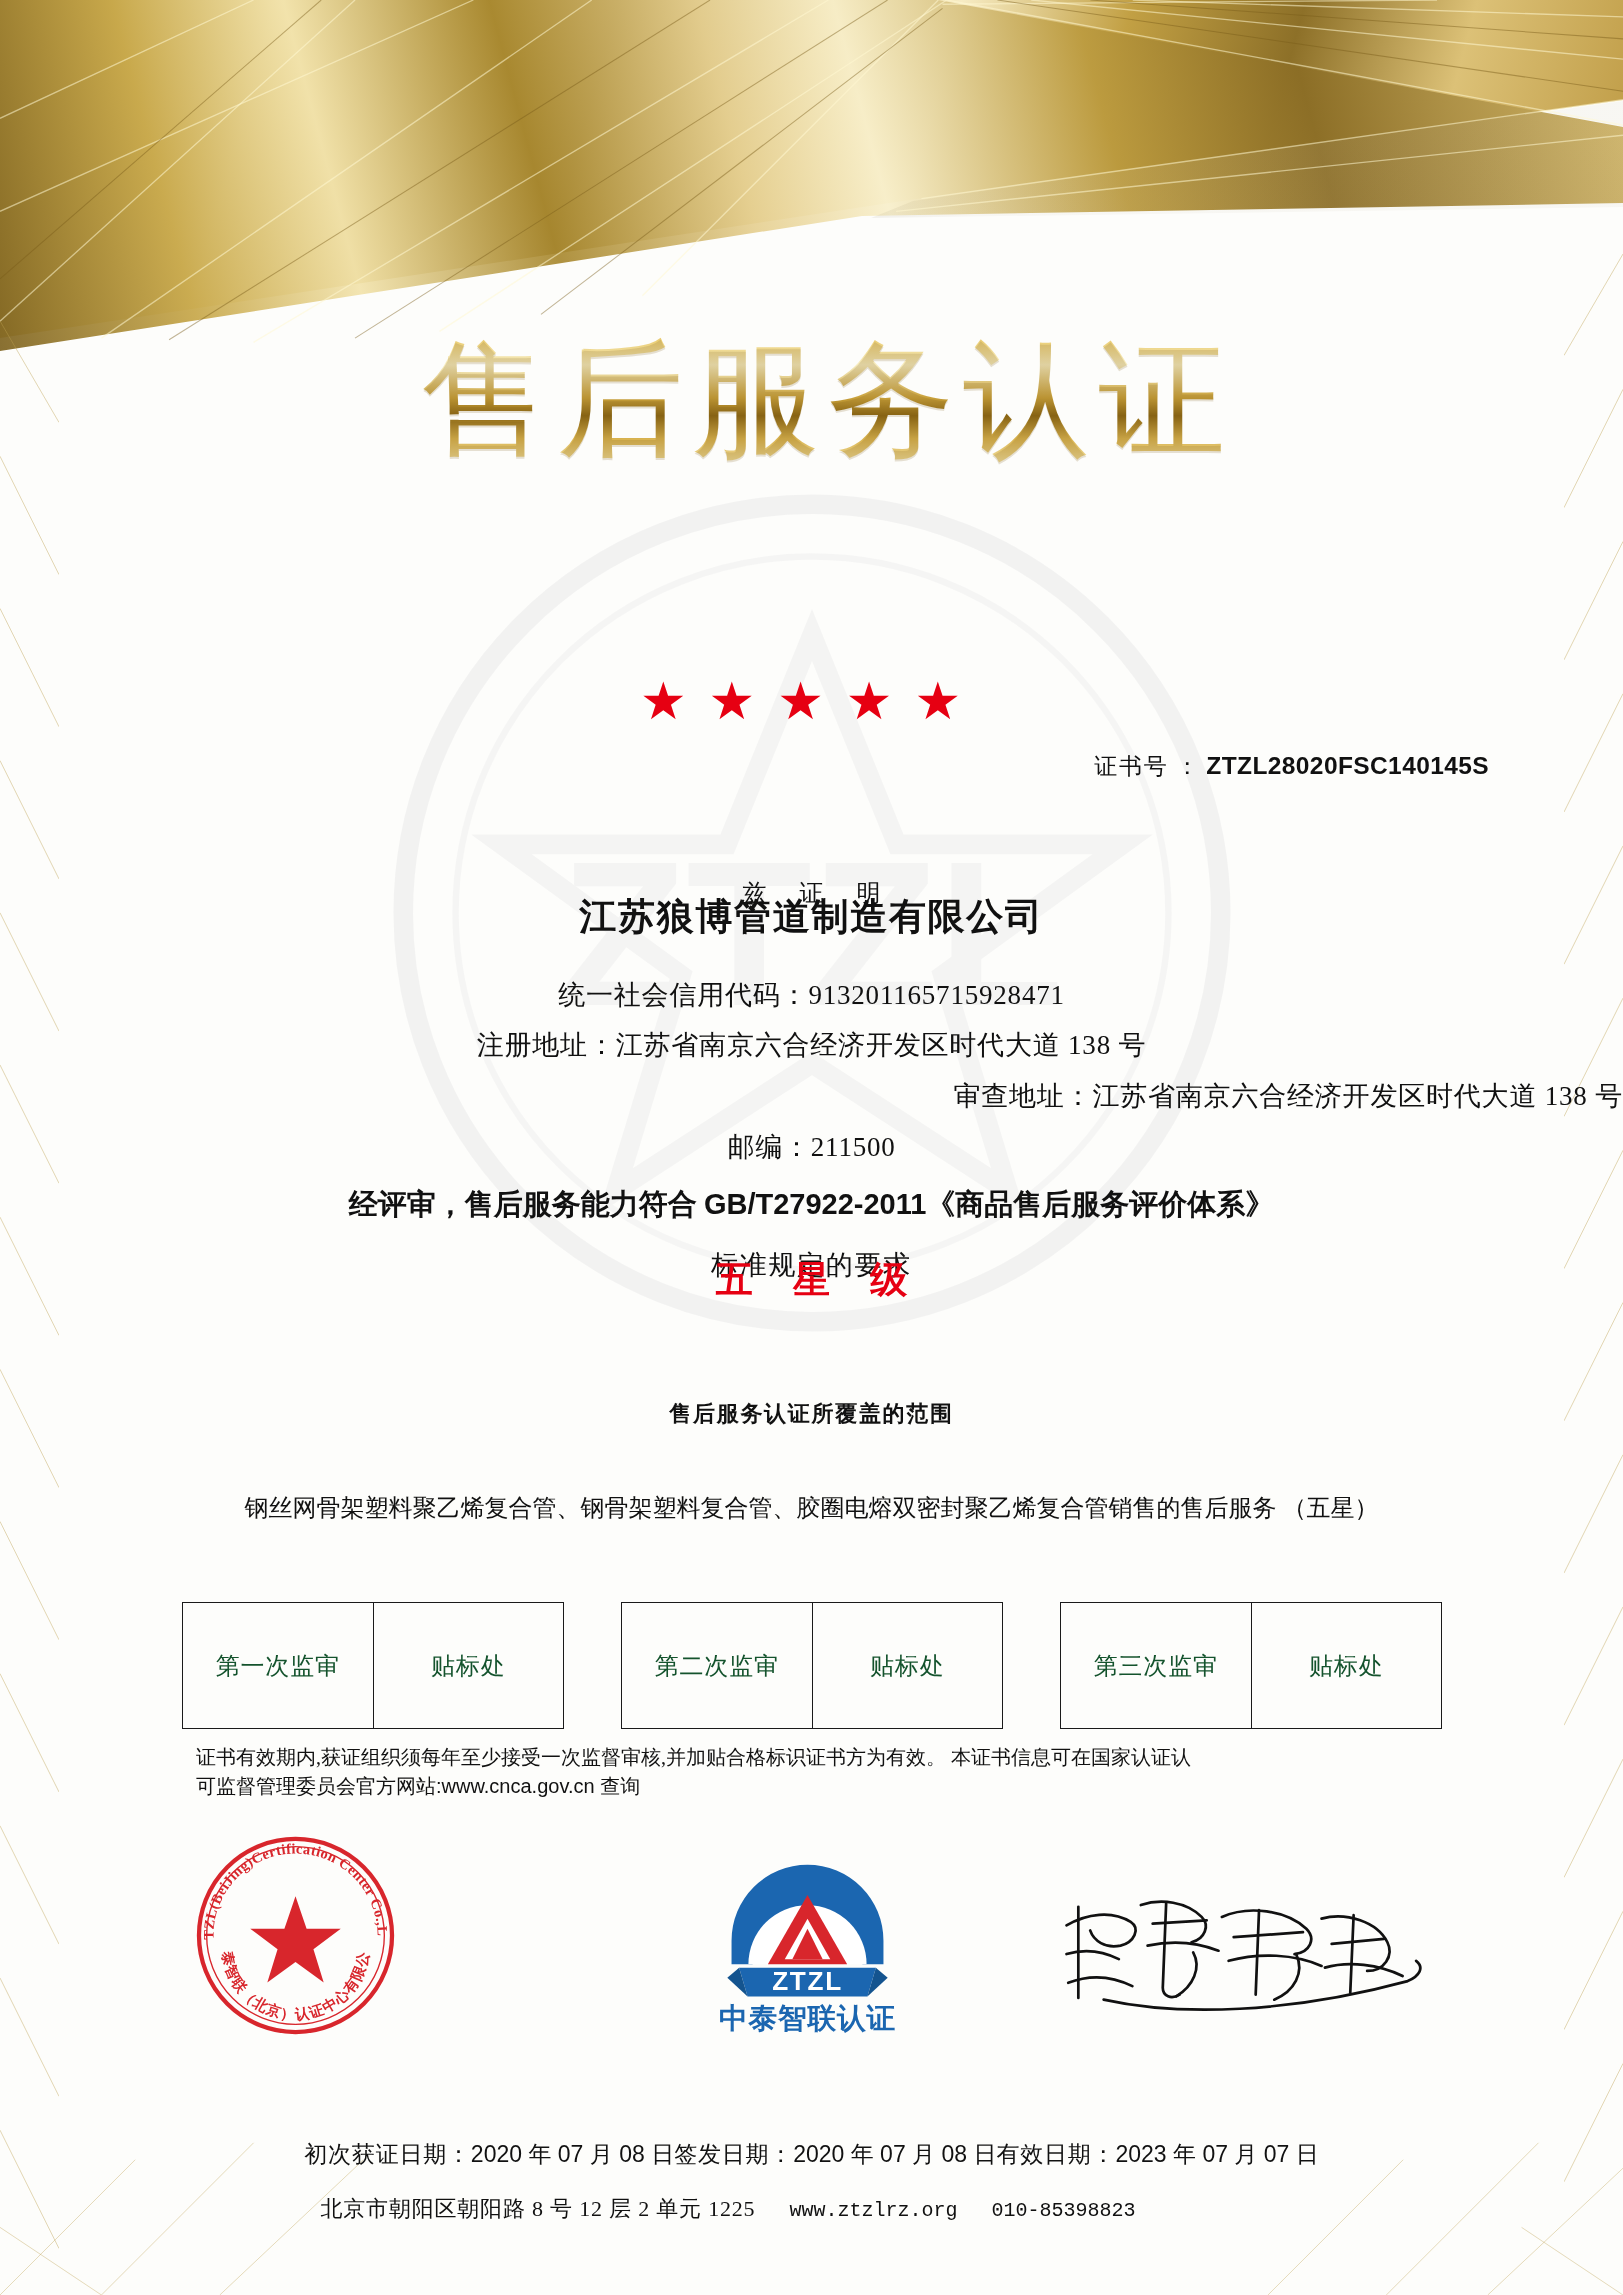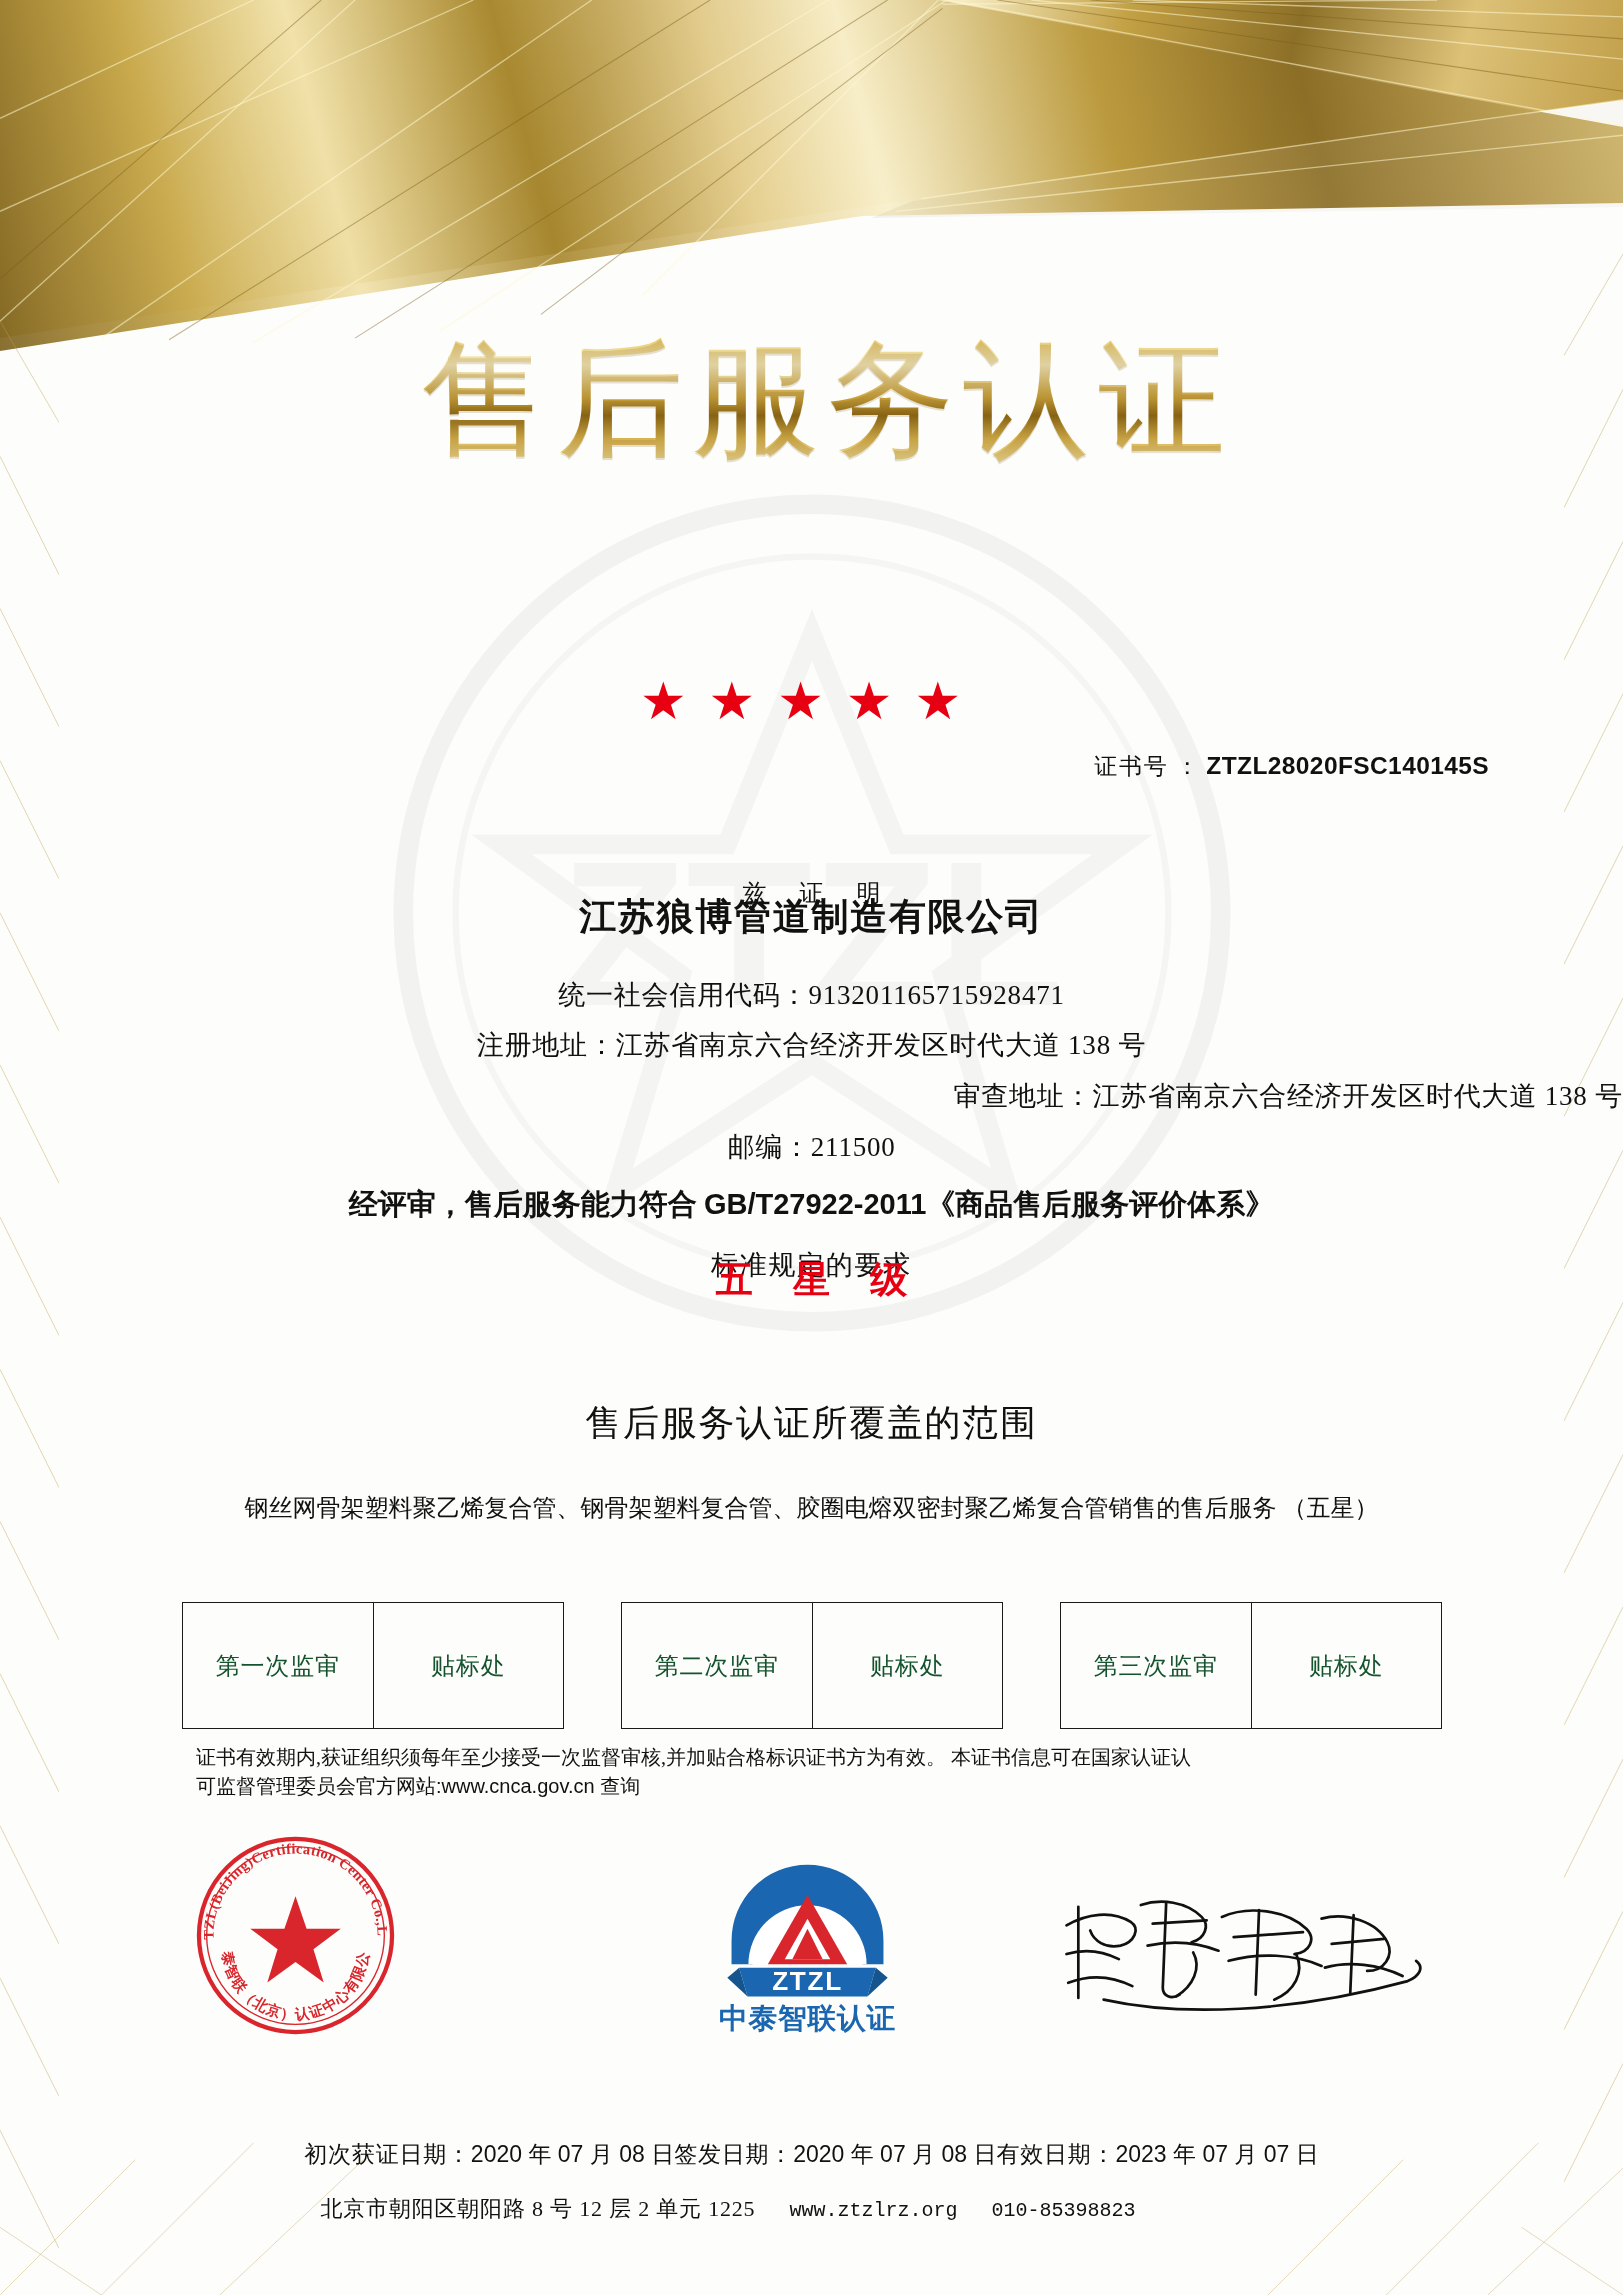--- a/index.html
+++ b/index.html
@@ -200,22 +200,22 @@
     top: 1255px;
     font-size: 37px;
     font-weight: bold;
     color: #e60012;
     letter-spacing: 15px;
     text-indent: 15px;
     font-family: "Liberation Sans", sans-serif;
   }
   .l-scope-title {
     top: 1399px;
-    font-size: 36px;
-    font-weight: normal;
+    font-size: 22px;
+    font-weight: bold;
     font-family: "Liberation Sans", sans-serif;
     letter-spacing: 1.7px;
   }
   .l-scope-text {
     top: 1492px;
     font-size: 24px;
     letter-spacing: 0px;
   }
 
   

